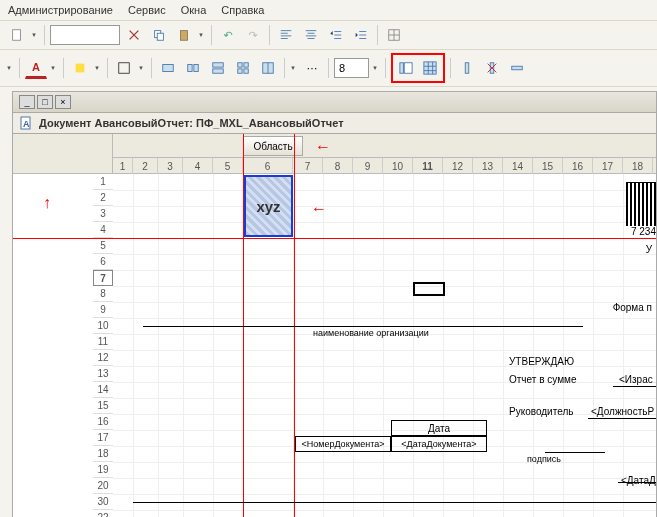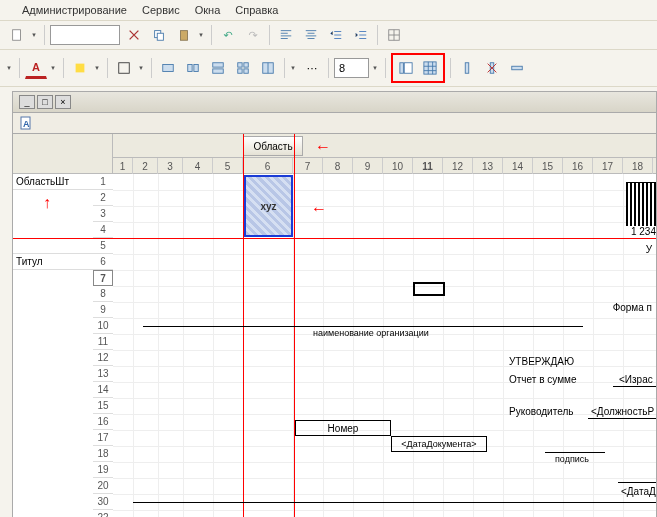--- a/index.html
+++ b/index.html
@@ -1,18 +1,18 @@
 <!DOCTYPE html>
 <html><head>
 <meta charset="utf-8">
 <style>
 * { box-sizing: border-box; margin: 0; padding: 0; }
 body { font-family: Tahoma, Arial, sans-serif; font-size: 11px; background: #f5f3ed; width: 657px; height: 517px; overflow: hidden; position: relative; }
 
-.menubar { background: #f5f3ed; padding: 4px 22px; border-bottom: 1px solid #dcd8c8; }
+.menubar { background: #f5f3ed; padding: 4px 8px; border-bottom: 1px solid #dcd8c8; }
 .menubar span { margin-right: 12px; color: #333; cursor: default; }
 
 .toolbar { background: #f5f3ed; padding: 3px 6px; display: flex; align-items: center; gap: 3px; border-bottom: 1px solid #dcd8c8; }
 .tb-btn { width: 22px; height: 22px; display: inline-flex; align-items: center; justify-content: center; border: 1px solid transparent; }
 .tb-sep { width: 1px; height: 20px; background: #ccc; margin: 0 2px; }
 .dd-arrow { width: 10px; height: 22px; display: inline-flex; align-items: center; justify-content: center; font-size: 7px; color: #555; margin-left: -2px; }
 
 .input-box { border: 1px solid #999; background: white; height: 20px; padding: 0 4px; display: inline-flex; align-items: center; }
 .font-sel { width: 90px; }
 .size-sel { width: 35px; }
@@ -38,21 +38,21 @@
 .area-btn { position: absolute; top: 2px; height: 20px; border: 1px solid #aaa; background: linear-gradient(#fff,#e5e2d5); display: flex; align-items: center; justify-content: center; font-size: 10px; }
 
 .row-cell { height: 16px; border-bottom: 1px solid #ddd; display: flex; align-items: center; justify-content: center; font-size: 10px; color: #555; }
 .row-cell.sel { background: #fff; border: 1px solid #888; font-weight: bold; }
 .area-cell { height: 16px; border-bottom: 1px solid #ddd; display: flex; align-items: center; padding-left: 3px; font-size: 10px; }
 
 .grid { position: absolute; top: 40px; left: 100px; right: 0; bottom: 0; }
 .gridline-v { position: absolute; top: 0; bottom: 0; width: 1px; background: #eee; }
 .gridline-h { position: absolute; left: 0; right: 0; height: 1px; background: #eee; }
 
-.xyz-cell { position: absolute; border: 2px solid #1a3bd6; background: repeating-linear-gradient(45deg,#b8c6e6,#b8c6e6 3px,#d5dff2 3px,#d5dff2 6px); display: flex; align-items: center; justify-content: center; font-weight: bold; color: #333; font-size: 10px; }
+.xyz-cell { position: absolute; border: 2px solid #1a3bd6; background: repeating-linear-gradient(45deg,#b8c6e6,#b8c6e6 3px,#d5dff2 3px,#d5dff2 6px); display: flex; align-items: center; justify-content: center; font-weight: bold; color: #333; font-size: 15px; }
 
 .redline { position: absolute; background: red; }
 .arrow { position: absolute; color: red; font-size: 16px; font-weight: bold; }
 
 .barcode { position: absolute; right: 0; top: 48px; width: 30px; height: 44px; background: repeating-linear-gradient(90deg,#000,#000 2px,#fff 2px,#fff 4px); border-top: 1px solid #000; }
 .barcode-num { position: absolute; right: 0; top: 92px; font-size: 10px; }
 
 .form-text { position: absolute; font-size: 10px; color: #000; }
 .form-border { position: absolute; border-top: 1px solid #000; }
 .form-box { position: absolute; border: 2px solid #000; }
@@ -228,20 +228,21 @@
       <div class="wnd-btn">_</div>
       <div class="wnd-btn">□</div>
       <div class="wnd-btn">×</div>
     </div>
   </div>
   <div class="doc-bar">
     <svg width="14" height="14">
         <rect x="2" y="1" width="9" height="12" fill="#fff" stroke="#57a"></rect>
         <text x="4" y="11" font-size="9" fill="#36a">A</text>
       </svg>
+    <span>Документ АвансовыйОтчет: ПФ_MXL_АвансовыйОтчет</span>
   </div>
 
   <div class="sheet-area">
 
     <div style="position:absolute;left:0;top:0;width:100px;height:40px;background:#eceadf;border-right:1px solid #bbb;border-bottom:1px solid #bbb"></div>
 
     <div class="area-lbl-row">
       <div class="area-btn" style="left:130px;width:60px">Область</div>
       <div class="arrow" style="left:202px;top:2px">←</div>
     </div>
@@ -260,25 +261,20 @@
       <div class="col-hdr" style="width:30px;font-weight:bold">11</div>
       <div class="col-hdr" style="width:30px">12</div>
       <div class="col-hdr" style="width:30px">13</div>
       <div class="col-hdr" style="width:30px">14</div>
       <div class="col-hdr" style="width:30px">15</div>
       <div class="col-hdr" style="width:30px">16</div>
       <div class="col-hdr" style="width:30px">17</div>
       <div class="col-hdr" style="width:30px">18</div>
     </div>
 
-    <div class="area-col" style="top:40px">
-      <div class="area-cell" style="height:16px">ОбластьШт</div>
-      <div class="area-cell" style="height:64px"></div>
-      <div class="area-cell">Титул</div>
-    </div>
     <div class="arrow" style="left:30px;top:60px">↑</div>
 
     <div class="rownum-col" style="top:40px">
       <div class="row-cell">1</div>
       <div class="row-cell">2</div>
       <div class="row-cell">3</div>
       <div class="row-cell">4</div>
       <div class="row-cell">5</div>
       <div class="row-cell">6</div>
       <div class="row-cell sel">7</div>
@@ -344,41 +340,42 @@
     </div>
 
     <div class="redline" style="left:0;top:104px;right:0;height:1px"></div>
     <div class="redline" style="left:230px;top:0;bottom:0;width:1px"></div>
     <div class="redline" style="left:281px;top:0;bottom:0;width:1px"></div>
 
     <div class="xyz-cell" style="left:231px;top:41px;width:49px;height:62px">xyz</div>
     <div class="arrow" style="left:298px;top:64px">←</div>
 
     <div class="barcode"></div>
-    <div class="barcode-num form-text">1 234</div>
+    <div class="barcode-num form-text">7 234</div>
 
     <div class="form-text" style="right:4px;top:110px">У</div>
     <div class="form-text" style="right:4px;top:168px">Форма п</div>
 
     <div class="form-box" style="left:400px;top:148px;width:32px;height:14px"></div>
 
     <div class="form-border" style="left:130px;top:192px;width:440px"></div>
     <div class="form-text" style="left:300px;top:194px;font-size:9px">наименование организации</div>
 
     <div class="form-text" style="left:496px;top:222px">УТВЕРЖДАЮ</div>
     <div class="form-text" style="left:496px;top:240px">Отчет в сумме</div>
     <div class="form-text" style="left:606px;top:240px">&lt;Израс</div>
     <div class="form-border" style="left:600px;top:252px;width:50px"></div>
     <div class="form-text" style="left:496px;top:272px">Руководитель</div>
     <div class="form-text" style="left:578px;top:272px">&lt;ДолжностьР</div>
     <div class="form-border" style="left:575px;top:284px;width:70px"></div>
 
-    <div class="form-cell" style="left:282px;top:286px;width:96px;height:16px">Номер</div>
+    <div class="form-cell" style="left:378px;top:286px;width:96px;height:16px">Дата</div>
+    <div class="form-cell" style="left:282px;top:302px;width:96px;height:16px;font-size:9px">&lt;НомерДокумента&gt;</div>
     <div class="form-cell" style="left:378px;top:302px;width:96px;height:16px;font-size:9px">&lt;ДатаДокумента&gt;</div>
 
 
     <div class="form-border" style="left:532px;top:318px;width:60px"></div>
-    <div class="form-text" style="left:542px;top:320px;font-size:9px">подпись</div>
-    <div class="form-text" style="left:608px;top:352px">&lt;ДатаД</div>
+    <div class="form-text" style="left:514px;top:320px;font-size:9px">подпись</div>
+    <div class="form-text" style="left:608px;top:341px">&lt;ДатаД</div>
     <div class="form-border" style="left:605px;top:348px;width:40px"></div>
     <div class="form-border" style="left:120px;top:368px;width:525px"></div>
   </div>
 </div>
 
 </body></html>

